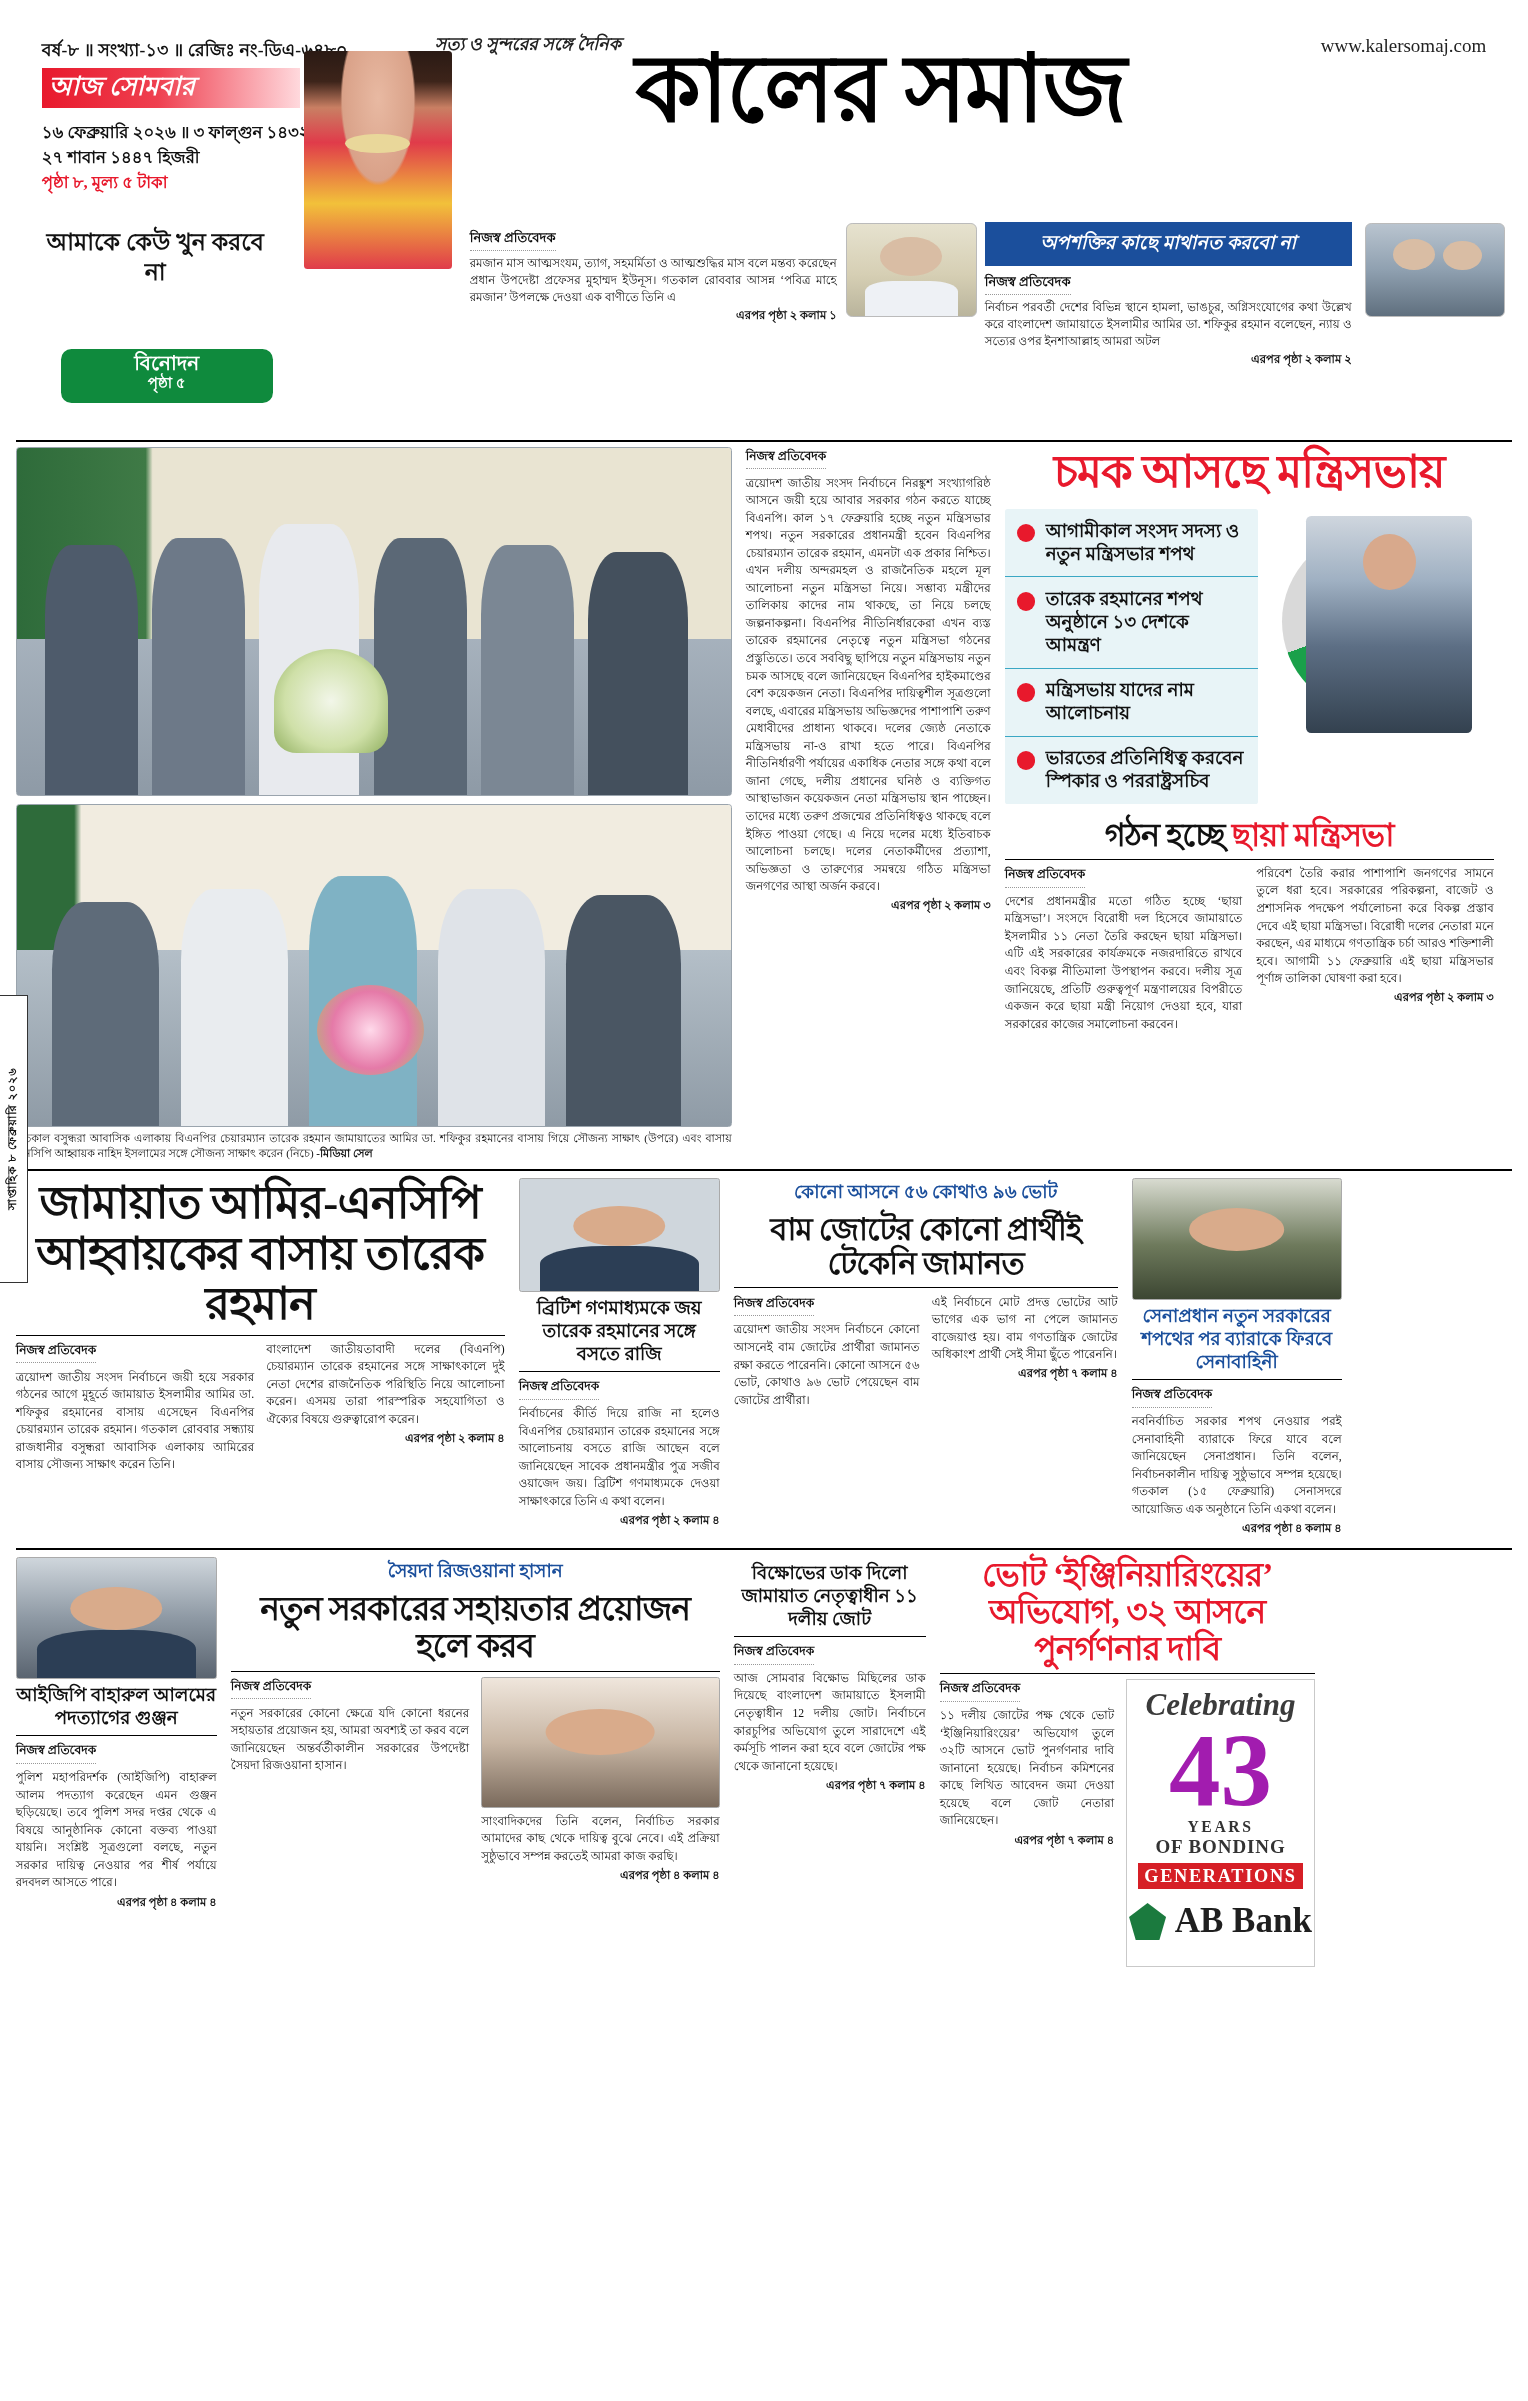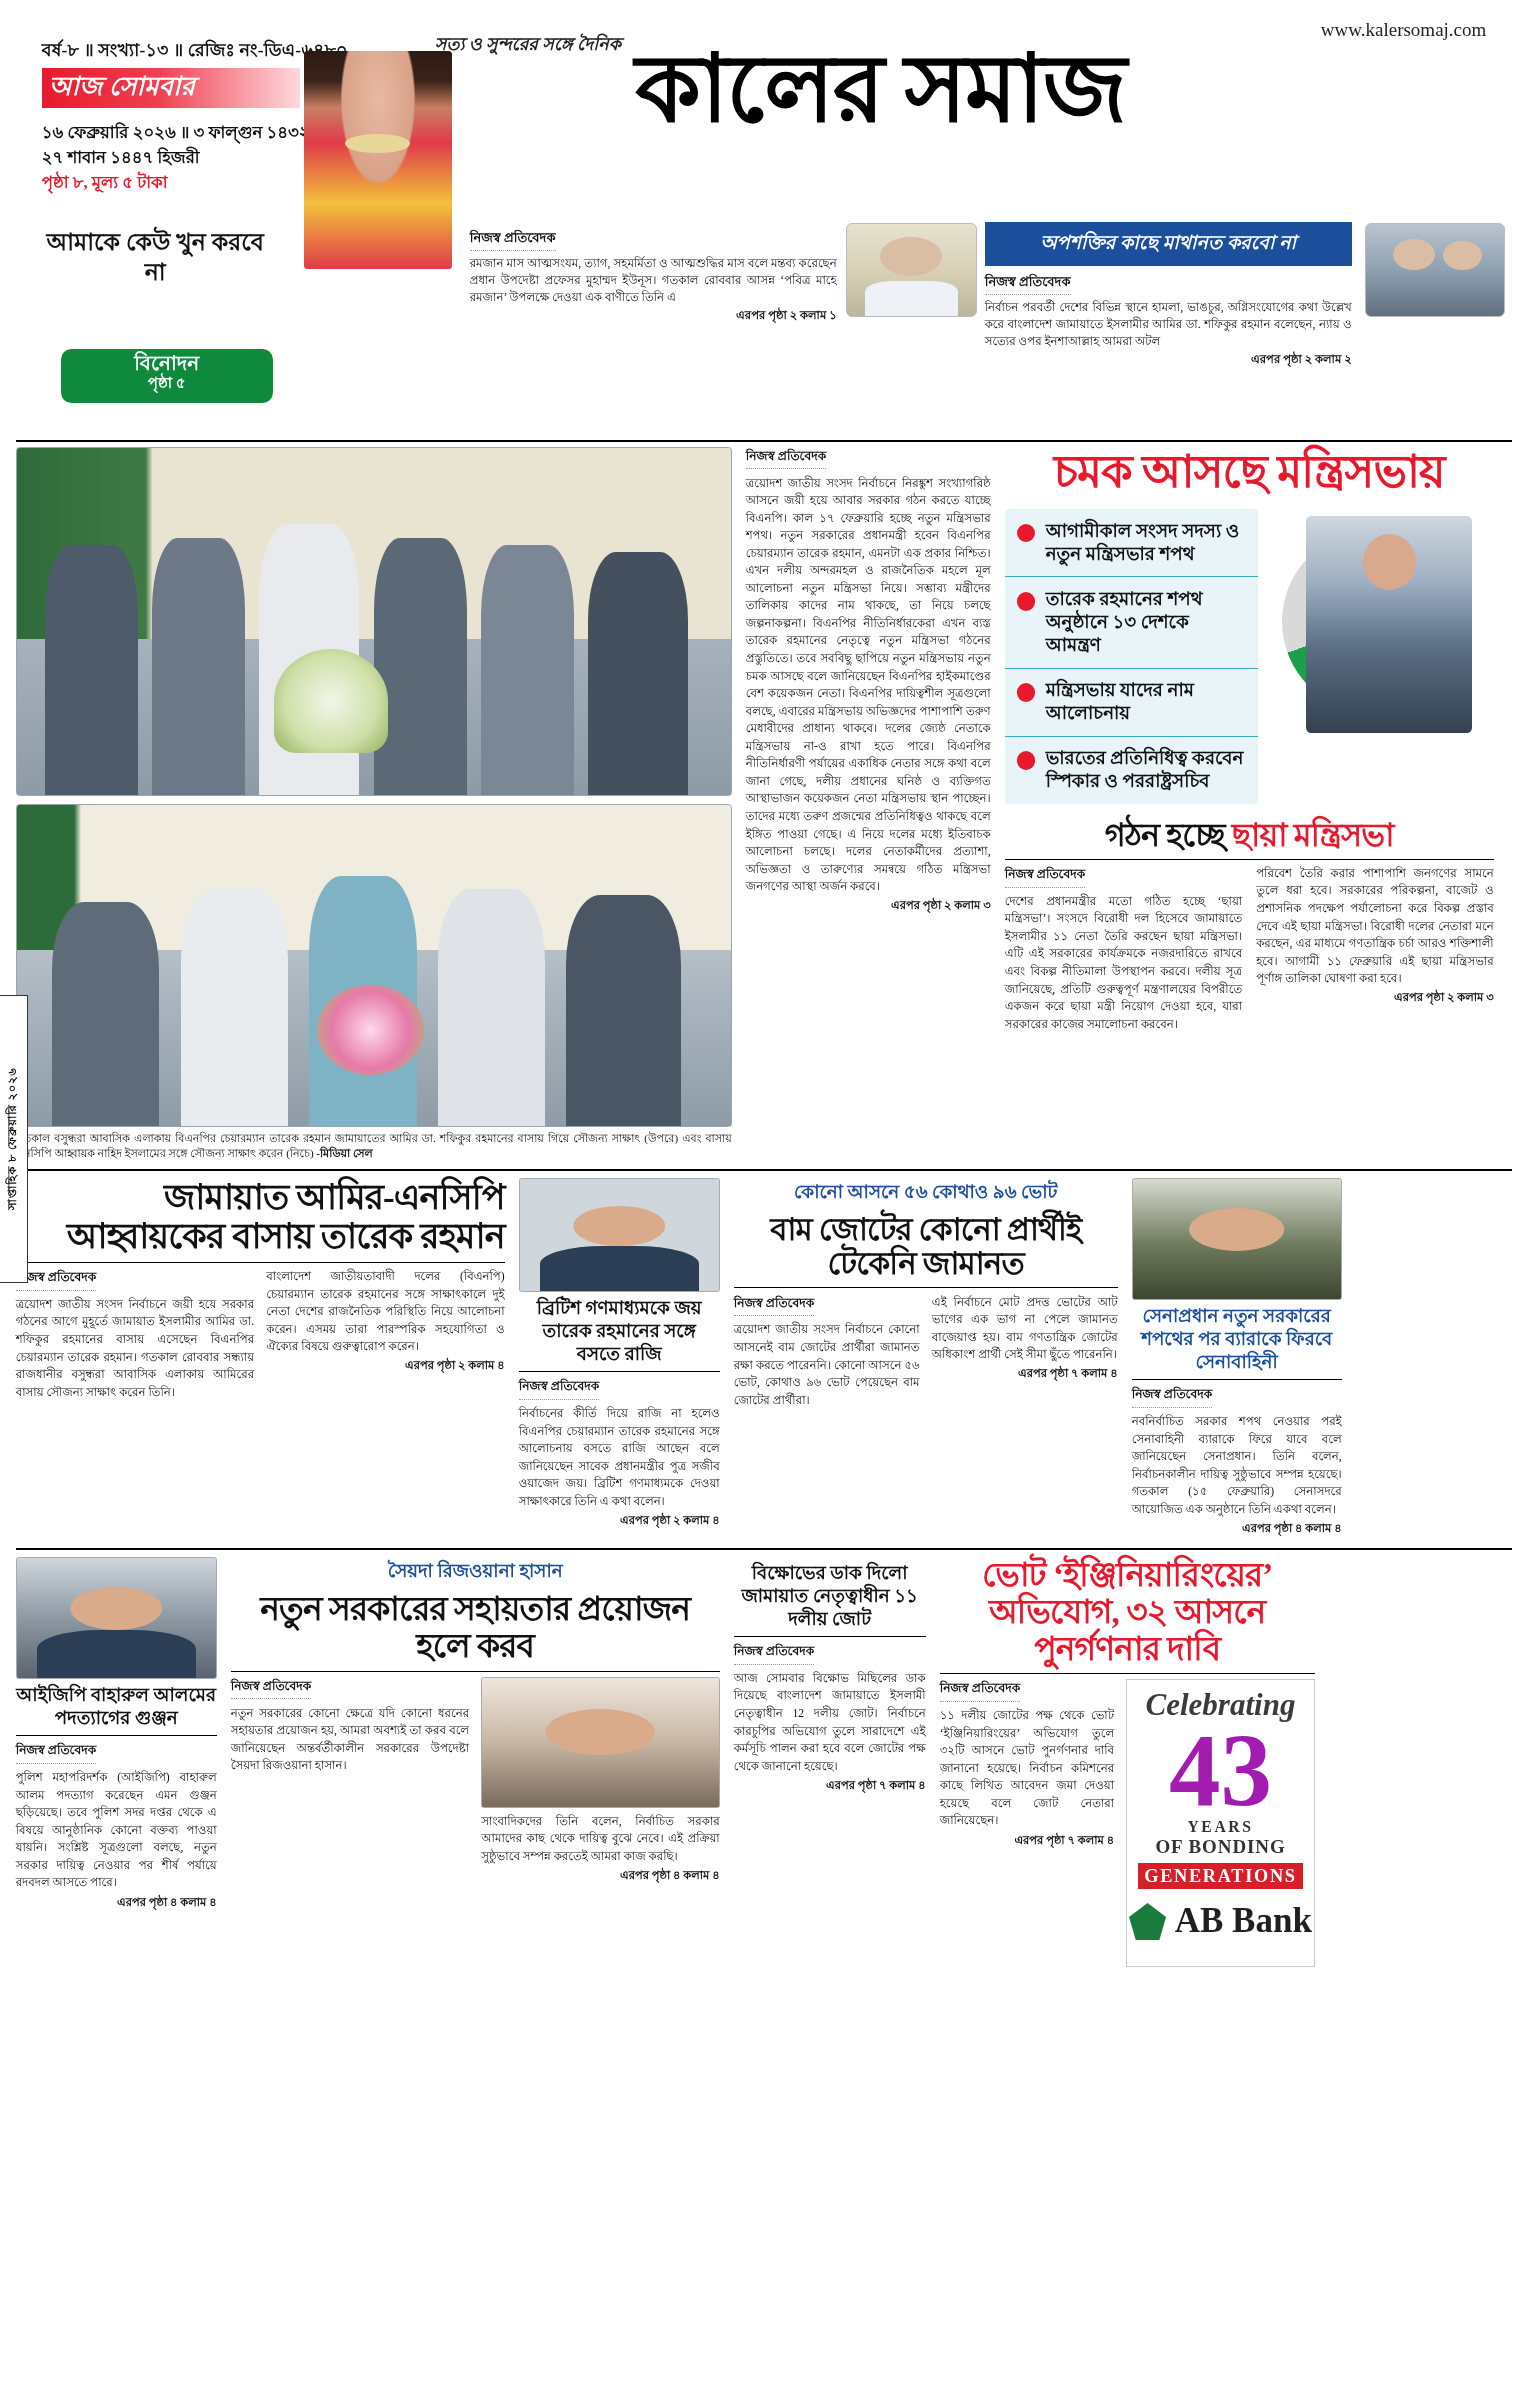--- a/index.html
+++ b/index.html
@@ -18,21 +18,21 @@
   .masthead { position:relative; height:218px; }
   .reg-line {
     position:absolute; left:26px; top:37px;
     font-size:17.5px; font-weight:bold; letter-spacing:0.2px;
   }
   .tagline {
     position:absolute; left:419px; top:31px;
     font-size:17.5px; font-weight:bold; font-style:italic; color:#222;
   }
   .website {
-    position:absolute; right:26px; top:19px;
+    position:absolute; right:26px; top:35px;
     font-size:19px; color:#222;
   }
   .today-bar {
     position:absolute; left:26px; top:68px; width:258px; height:40px;
     background:linear-gradient(90deg,#e8192c 0%,#ef4050 45%,#ffd9dd 100%);
     color:#fff; font-size:26px; font-weight:bold; font-style:italic;
     display:flex; align-items:center; padding-left:7px;
     font-family:"Liberation Serif",serif;
   }
   .date-block { position:absolute; left:26px; top:121px; font-size:16.6px; font-weight:bold; line-height:1.5; }
@@ -326,21 +326,21 @@
         </div>
       </div>
     </div>
   </div>
 
   <div class="hr-thick" style="margin-top:8.7px;"></div>
 
   <div style="display:flex; gap:14px; margin-top:7px;">
 
     <div style="width:489px;">
-      <div class="big-head" style="font-size:35px;text-align:right;">জামায়াত আমির-এনসিপি আহ্বায়কের বাসায় তারেক রহমান</div>
+      <div class="big-head" style="font-size:45px;">জামায়াত আমির-এনসিপি আহ্বায়কের বাসায় তারেক রহমান</div>
       <div class="hr-thin"></div>
       <div style="display:flex; gap:12.2px;">
         <div style="flex:1;">
           <div class="byline-s">নিজস্ব প্রতিবেদক</div>
           <div class="col-text">ত্রয়োদশ জাতীয় সংসদ নির্বাচনে জয়ী হয়ে সরকার গঠনের আগে মুহূর্তে জামায়াত ইসলামীর আমির ডা. শফিকুর রহমানের বাসায় এসেছেন বিএনপির চেয়ারম্যান তারেক রহমান। গতকাল রোববার সন্ধ্যায় রাজধানীর বসুন্ধরা আবাসিক এলাকায় আমিরের বাসায় সৌজন্য সাক্ষাৎ করেন তিনি।</div>
         </div>
         <div style="flex:1;">
           <div class="col-text">বাংলাদেশ জাতীয়তাবাদী দলের (বিএনপি) চেয়ারম্যান তারেক রহমানের সঙ্গে সাক্ষাৎকালে দুই নেতা দেশের রাজনৈতিক পরিস্থিতি নিয়ে আলোচনা করেন। এসময় তারা পারস্পরিক সহযোগিতা ও ঐক্যের বিষয়ে গুরুত্বারোপ করেন।</div>
           <span class="cont-s">এরপর পৃষ্ঠা ২ কলাম ৪</span>
         </div>

